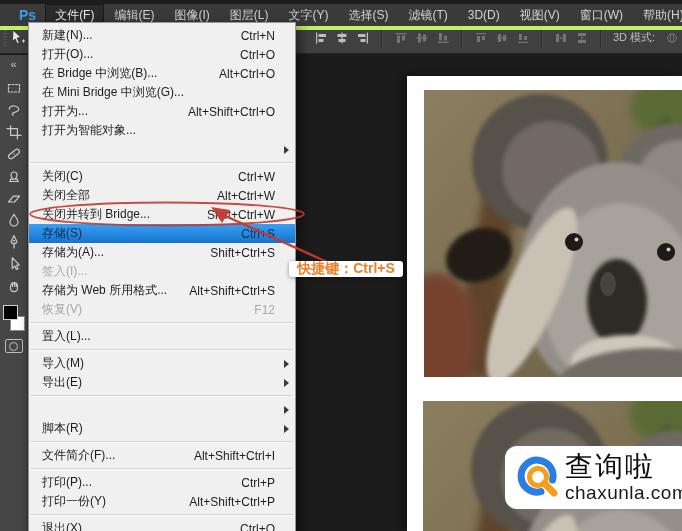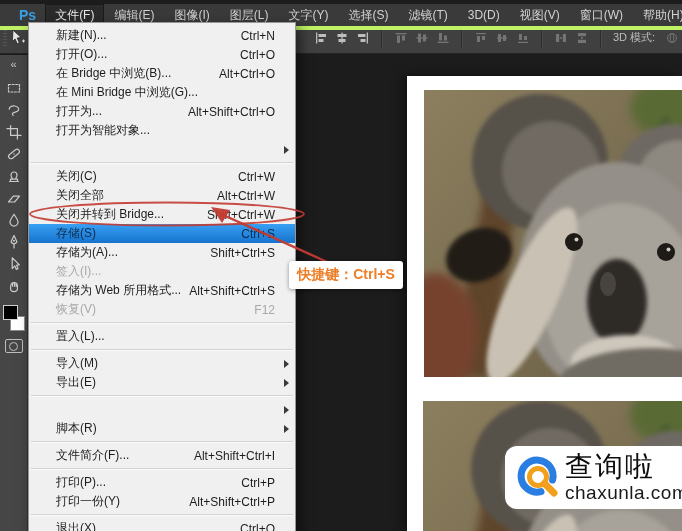--- a/index.html
+++ b/index.html
@@ -57,31 +57,31 @@
   .wm-text{display:flex;flex-direction:column;align-items:flex-start;margin-left:4px;line-height:1;}
   .wm-brand{font-family:"DejaVu Serif","Liberation Serif",serif;font-size:28px;color:#0d0d0d;
             letter-spacing:2px;}
   .wm-domain{font-size:19px;color:#1a1a1a;margin-top:2px;letter-spacing:.5px;}
 
   
   .menu-panel{position:absolute;left:28px;top:22px;width:268px;background:#f0f0f0;
               border:1px solid #979797;box-shadow:4px 5px 12px rgba(0,0,0,.55);z-index:40;
               padding:3px 0;font-size:12px;box-sizing:border-box;}
   .menu-row{display:flex;align-items:center;height:19px;color:#1d1d1d;position:relative;cursor:default;}
-  .menu-label{padding-left:27px;flex:1;white-space:nowrap;}
+  .menu-label{padding-left:13px;flex:1;white-space:nowrap;}
   .menu-shortcut{padding-right:20px;white-space:nowrap;}
   .menu-row.disabled{color:#a8a8a8;}
   .menu-row.highlighted{background:linear-gradient(#38a0f3,#1673cd);color:#0c2c50;}
   .submenu-arrow{position:absolute;right:6px;top:5.5px;width:0;height:0;
                  border-left:5px solid #3a3a3a;border-top:4px solid transparent;border-bottom:4px solid transparent;}
   .menu-sep{height:1px;background:#d2d2d2;margin:3px 2px;border-bottom:1px solid #fafafa;}
 
   
   .anno-svg{position:absolute;left:0;top:0;z-index:50;pointer-events:none;}
-  .tip-box{position:absolute;left:289px;top:261px;width:114px;height:28px;background:#fff;
+  .tip-box{position:absolute;left:289px;top:261px;width:114px;height:16px;background:#fff;
            border-radius:3px;z-index:51;display:flex;align-items:center;justify-content:center;
            font-weight:bold;font-size:14px;box-shadow:0 1px 4px rgba(0,0,0,.4);white-space:nowrap;}
 </style>
 </head>
 <body>
 
 <div id="stage">
 
   <svg width="0" height="0" style="position:absolute" aria-hidden="true">
     <defs>

